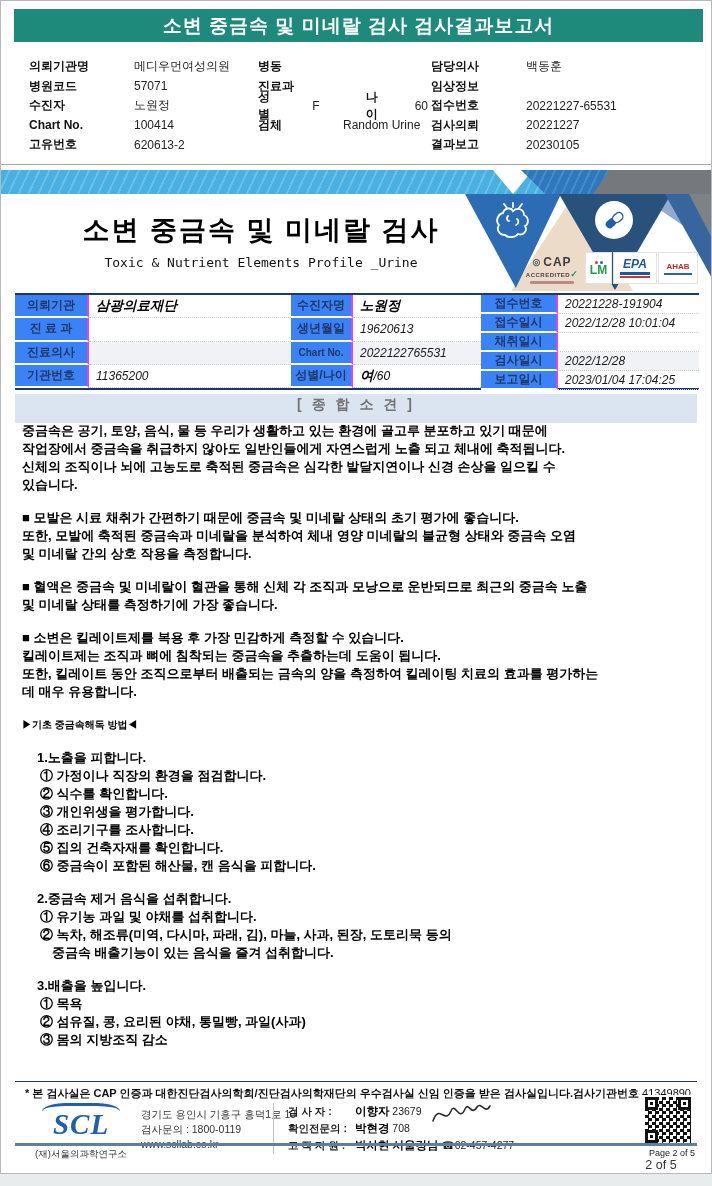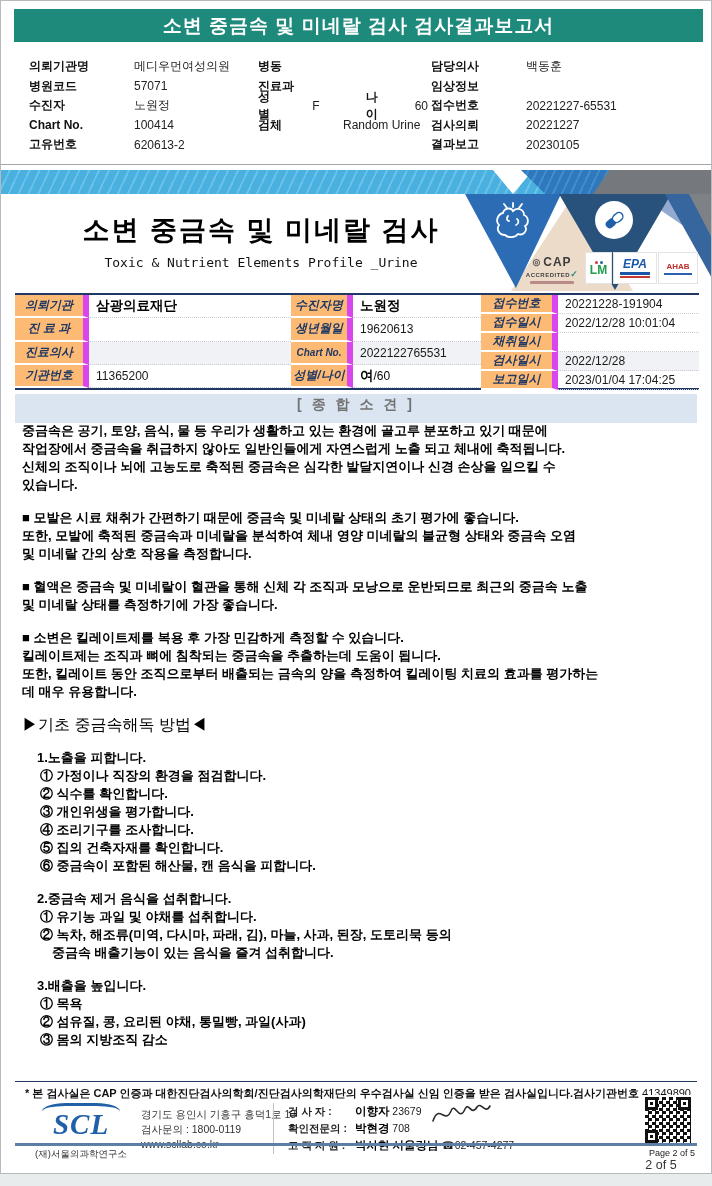--- a/index.html
+++ b/index.html
@@ -65,38 +65,38 @@
   .ct-main{font-size:27px;font-weight:800;color:#000;letter-spacing:2px;}
   .ct-sub{margin-top:7px;font-size:13px;color:#111;font-family:"DejaVu Sans Mono",monospace;}
 
   
   .itable{top:292px;left:14px;width:684px;height:97px;border-top:2px solid #1f3864;border-bottom:2px solid #1f3864;
     display:flex;box-sizing:border-box;}
   .sub{display:grid;height:93px;}
   .sub1{width:276px;grid-template-columns:74px 202px;grid-template-rows:repeat(4,1fr);}
   .sub2{width:190px;grid-template-columns:62px 128px;grid-template-rows:repeat(4,1fr);}
   .sub3{width:218px;grid-template-columns:77px 141px;grid-template-rows:repeat(5,1fr);}
-  .tl{background:#fdba74;color:#1f3864;font-weight:800;font-size:12px;display:flex;align-items:center;justify-content:center;
-    border-right:6px solid #d946ef;border-bottom:2px solid #fff;font-style:italic;}
+  .tl{background:#3b82f6;color:#1f3864;font-weight:800;font-size:12px;display:flex;align-items:center;justify-content:center;
+    border-right:2px solid #d946ef;border-bottom:2px solid #fff;}
   .tl-sm{font-size:10px;font-weight:600;}
-  .tv{display:flex;align-items:center;padding-left:7px;font-size:12px;color:#1a1a1a;border-bottom:1px dotted #c9ced3;}
+  .tv{display:flex;align-items:center;padding-left:7px;font-size:12px;color:#1a1a1a;border-bottom:1px dotted #c9ced3;font-style:italic;}
   .tv.bv{font-weight:800;font-size:13.5px;color:#000;}
   .tv.shade{background:#f0f2f5;}
   .tv .lt{font-weight:400;font-size:12px;}
 
   
   .op-bar{top:393px;left:14px;right:14px;height:29px;background:#dbe5f1;color:#737373;
     font-size:14px;font-weight:800;text-align:center;line-height:21px;letter-spacing:3px;}
   .opinion{top:421px;left:21px;right:14px;color:#000;}
   .opinion .blk{margin:0 0 15px 0;}
   .ln{font-size:13px;font-weight:700;line-height:18px;}
   .l1{padding-left:8px;margin-left:7px;}
   .l2{padding-left:18px;}
   .l3{padding-left:30px;}
-  .mt{font-size:16px;font-weight:400;}
+  .mt{font-size:10px;font-weight:700;}
 
   
   .f-hair{top:1080px;left:14px;right:14px;height:1px;background:#1f3864;}
   .cert{top:1085px;left:20px;right:16px;display:flex;justify-content:center;font-size:11px;color:#111;}
   .cert-left{font-weight:700;}
   .cert-right{font-weight:400;}
   .cert-right b{font-weight:800;}
   .scl{top:1100px;left:24px;width:112px;text-align:center;}
   .scl-arc{width:78px;height:14px;border:solid #2060a8;border-width:3px 0 0 0;border-radius:50%/14px;margin:2px auto -12px auto;}
   .scl-name{font-family:"Liberation Serif",serif;font-style:italic;font-weight:800;font-size:29px;color:#2060a8;letter-spacing:1px;}

